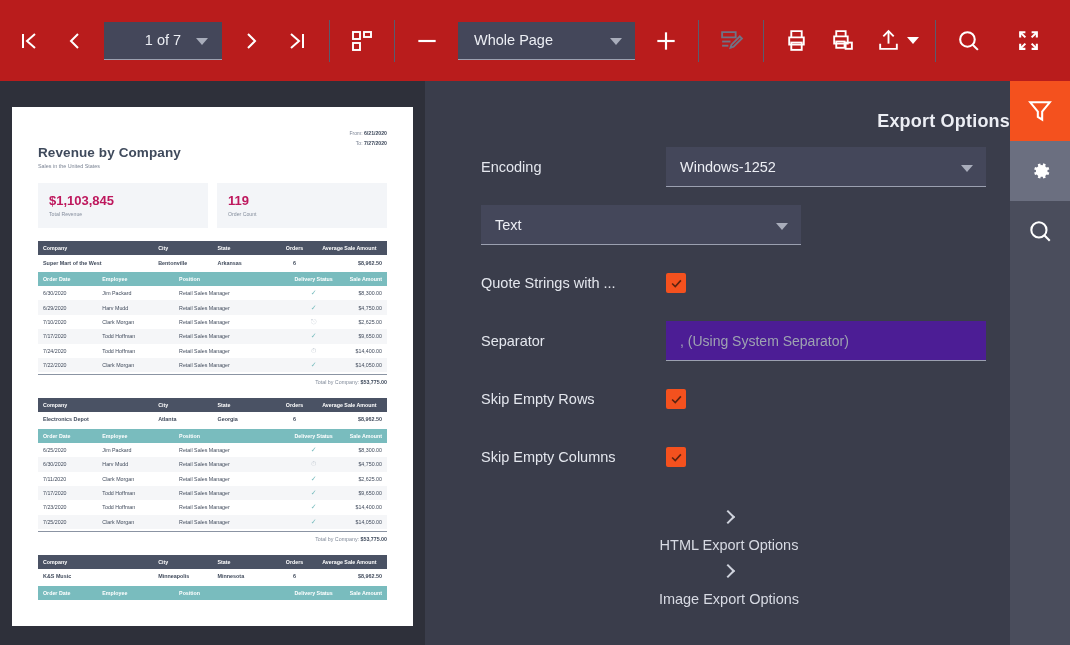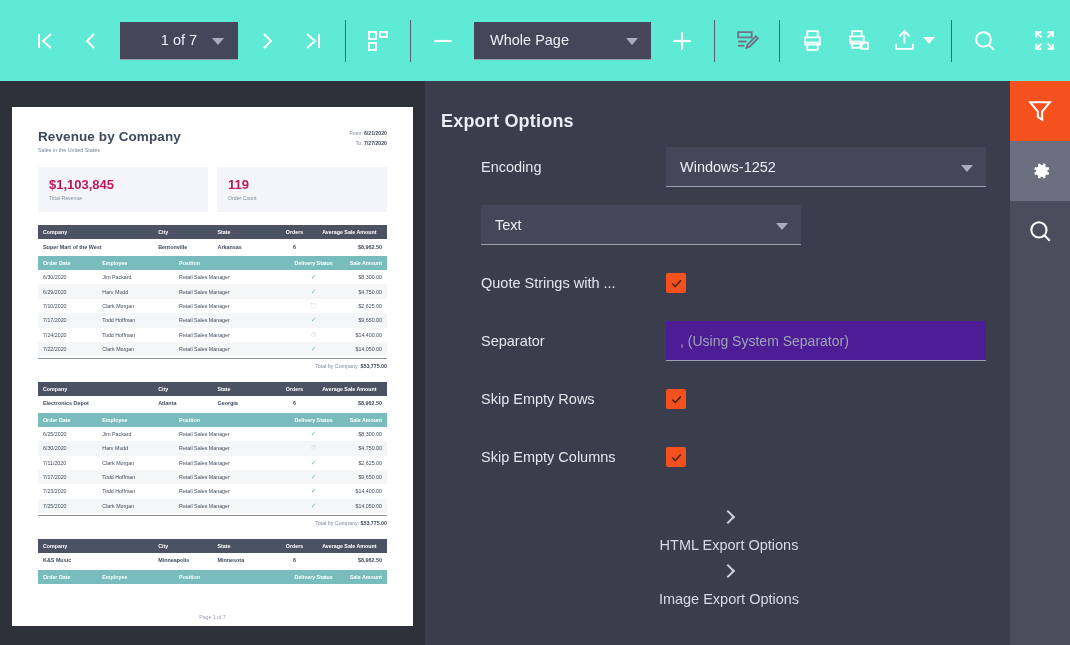--- a/index.html
+++ b/index.html
@@ -7,23 +7,23 @@
     width: 1070px; height: 645px;
     font-family: "Liberation Sans", sans-serif;
     background: #2e303a;
     overflow: hidden;
   }
   #app { position: relative; width: 1070px; height: 645px; }
 
   
   .toolbar {
     position: absolute; left: 0; top: 0; width: 1070px; height: 81px;
-    background: #5eead4;
+    background: #b91c1c;
     display: flex; align-items: center;
-    padding-left: 22px;
+    padding-left: 6px;
   }
   .tb-btn {
     width: 46px; height: 46px;
     display: flex; align-items: center; justify-content: center;
     color: #ffffff; cursor: pointer; flex: 0 0 auto;
   }
   .tb-btn.disabled { color: #6f7385; }
   .tb-btn svg { display: block; }
   .tb-sep {
     width: 1px; height: 42px; background: #585c6e; margin: 0 9px; flex: 0 0 auto;
@@ -61,21 +61,21 @@
   }
   .page {
     position: absolute; left: 12px; top: 26px;
     width: 401px; height: 519px;
     background: #ffffff;
     overflow: hidden;
   }
   .page-inner { padding: 22px 26px 0 26px; }
 
   .rep-head { display: flex; justify-content: space-between; align-items: flex-start; }
-  .rep-title { font-size: 13.5px; font-weight: bold; color: #3f4a5c; letter-spacing: .1px; }
+  .rep-title { font-size: 13.5px; font-weight: bold; color: #3f4a5c; letter-spacing: .1px; margin-top: 16px; }
   .rep-sub   { font-size: 5.4px; color: #7b8494; margin-top: 3px; }
   .rep-dates { text-align: right; font-size: 5px; color: #7b8494; line-height: 1.9; }
   .rep-dates b { color: #3f4a5c; font-size: 5.2px; }
 
   .kpis { display: flex; gap: 9px; margin-top: 14px; }
   .kpi { flex: 1; background: #f3f5f8; padding: 10px 10px 11px 11px; }
   .kpi-val { font-size: 13px; font-weight: bold; color: #be185d; }
   .kpi-lbl { font-size: 5.2px; color: #858e9d; margin-top: 3px; }
 
   .grp { margin-top: 13px; }
@@ -102,21 +102,21 @@
   .grp-total b { color: #3f4a5c; }
   .page-foot { text-align: center; font-size: 5.2px; color: #9aa2b0; margin-top: 30px; }
 
   
   .opt-pane {
     position: absolute; left: 425px; top: 81px; width: 585px; height: 564px;
     background: #3a3d4b; overflow: hidden;
   }
   .opt-title {
     color: #eceef4; font-size: 18px; font-weight: bold;
-    padding: 30px 0 0 16px; letter-spacing: .2px;
+    padding: 30px 0 0 16px; letter-spacing: .2px; text-align: right;
   }
   .sect-head {
     display: flex; align-items: center; gap: 14px;
     padding: 0 0 0 23px; height: 30px; margin-top: 29px; cursor: pointer;
   }
   .sect-head.later { margin-top: 24px; flex-direction: column; }
   .sect-label { color: #d7dae3; font-size: 14.5px; }
   .chev { width: 13px; height: 13px; position: relative; flex: 0 0 auto; }
   .chev::before {
     content: ""; position: absolute; left: 1px; top: 2px;

